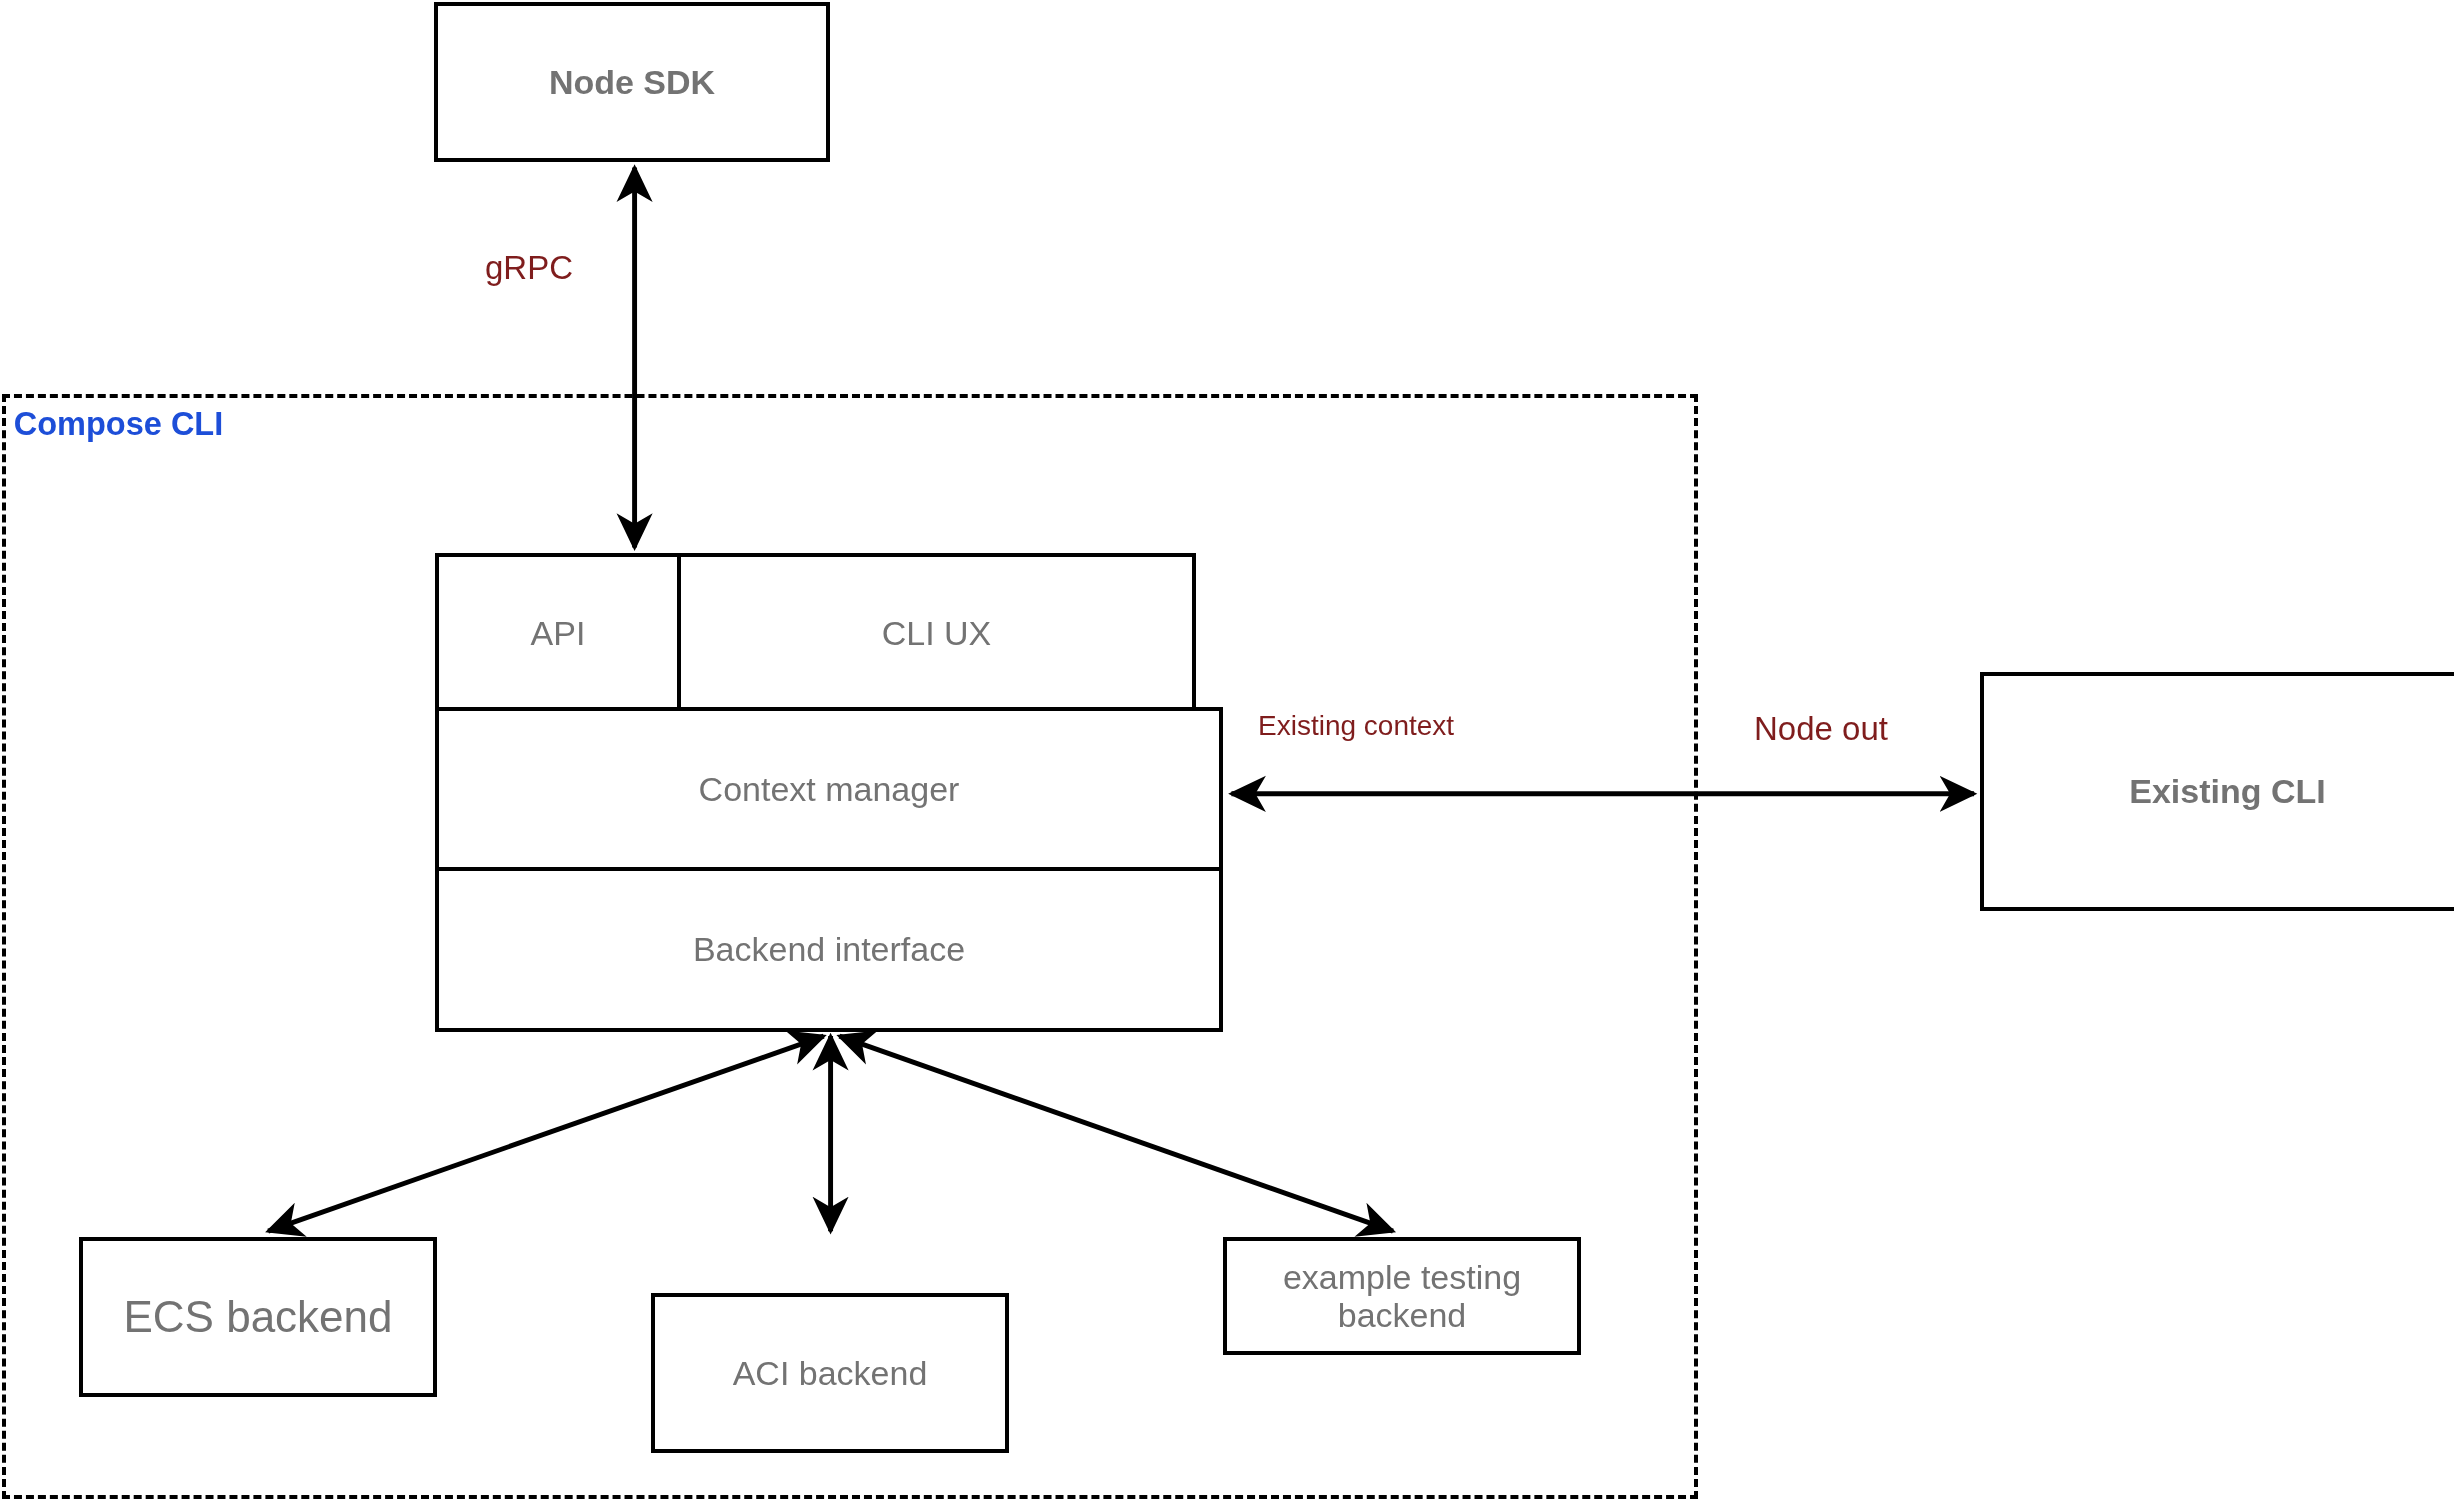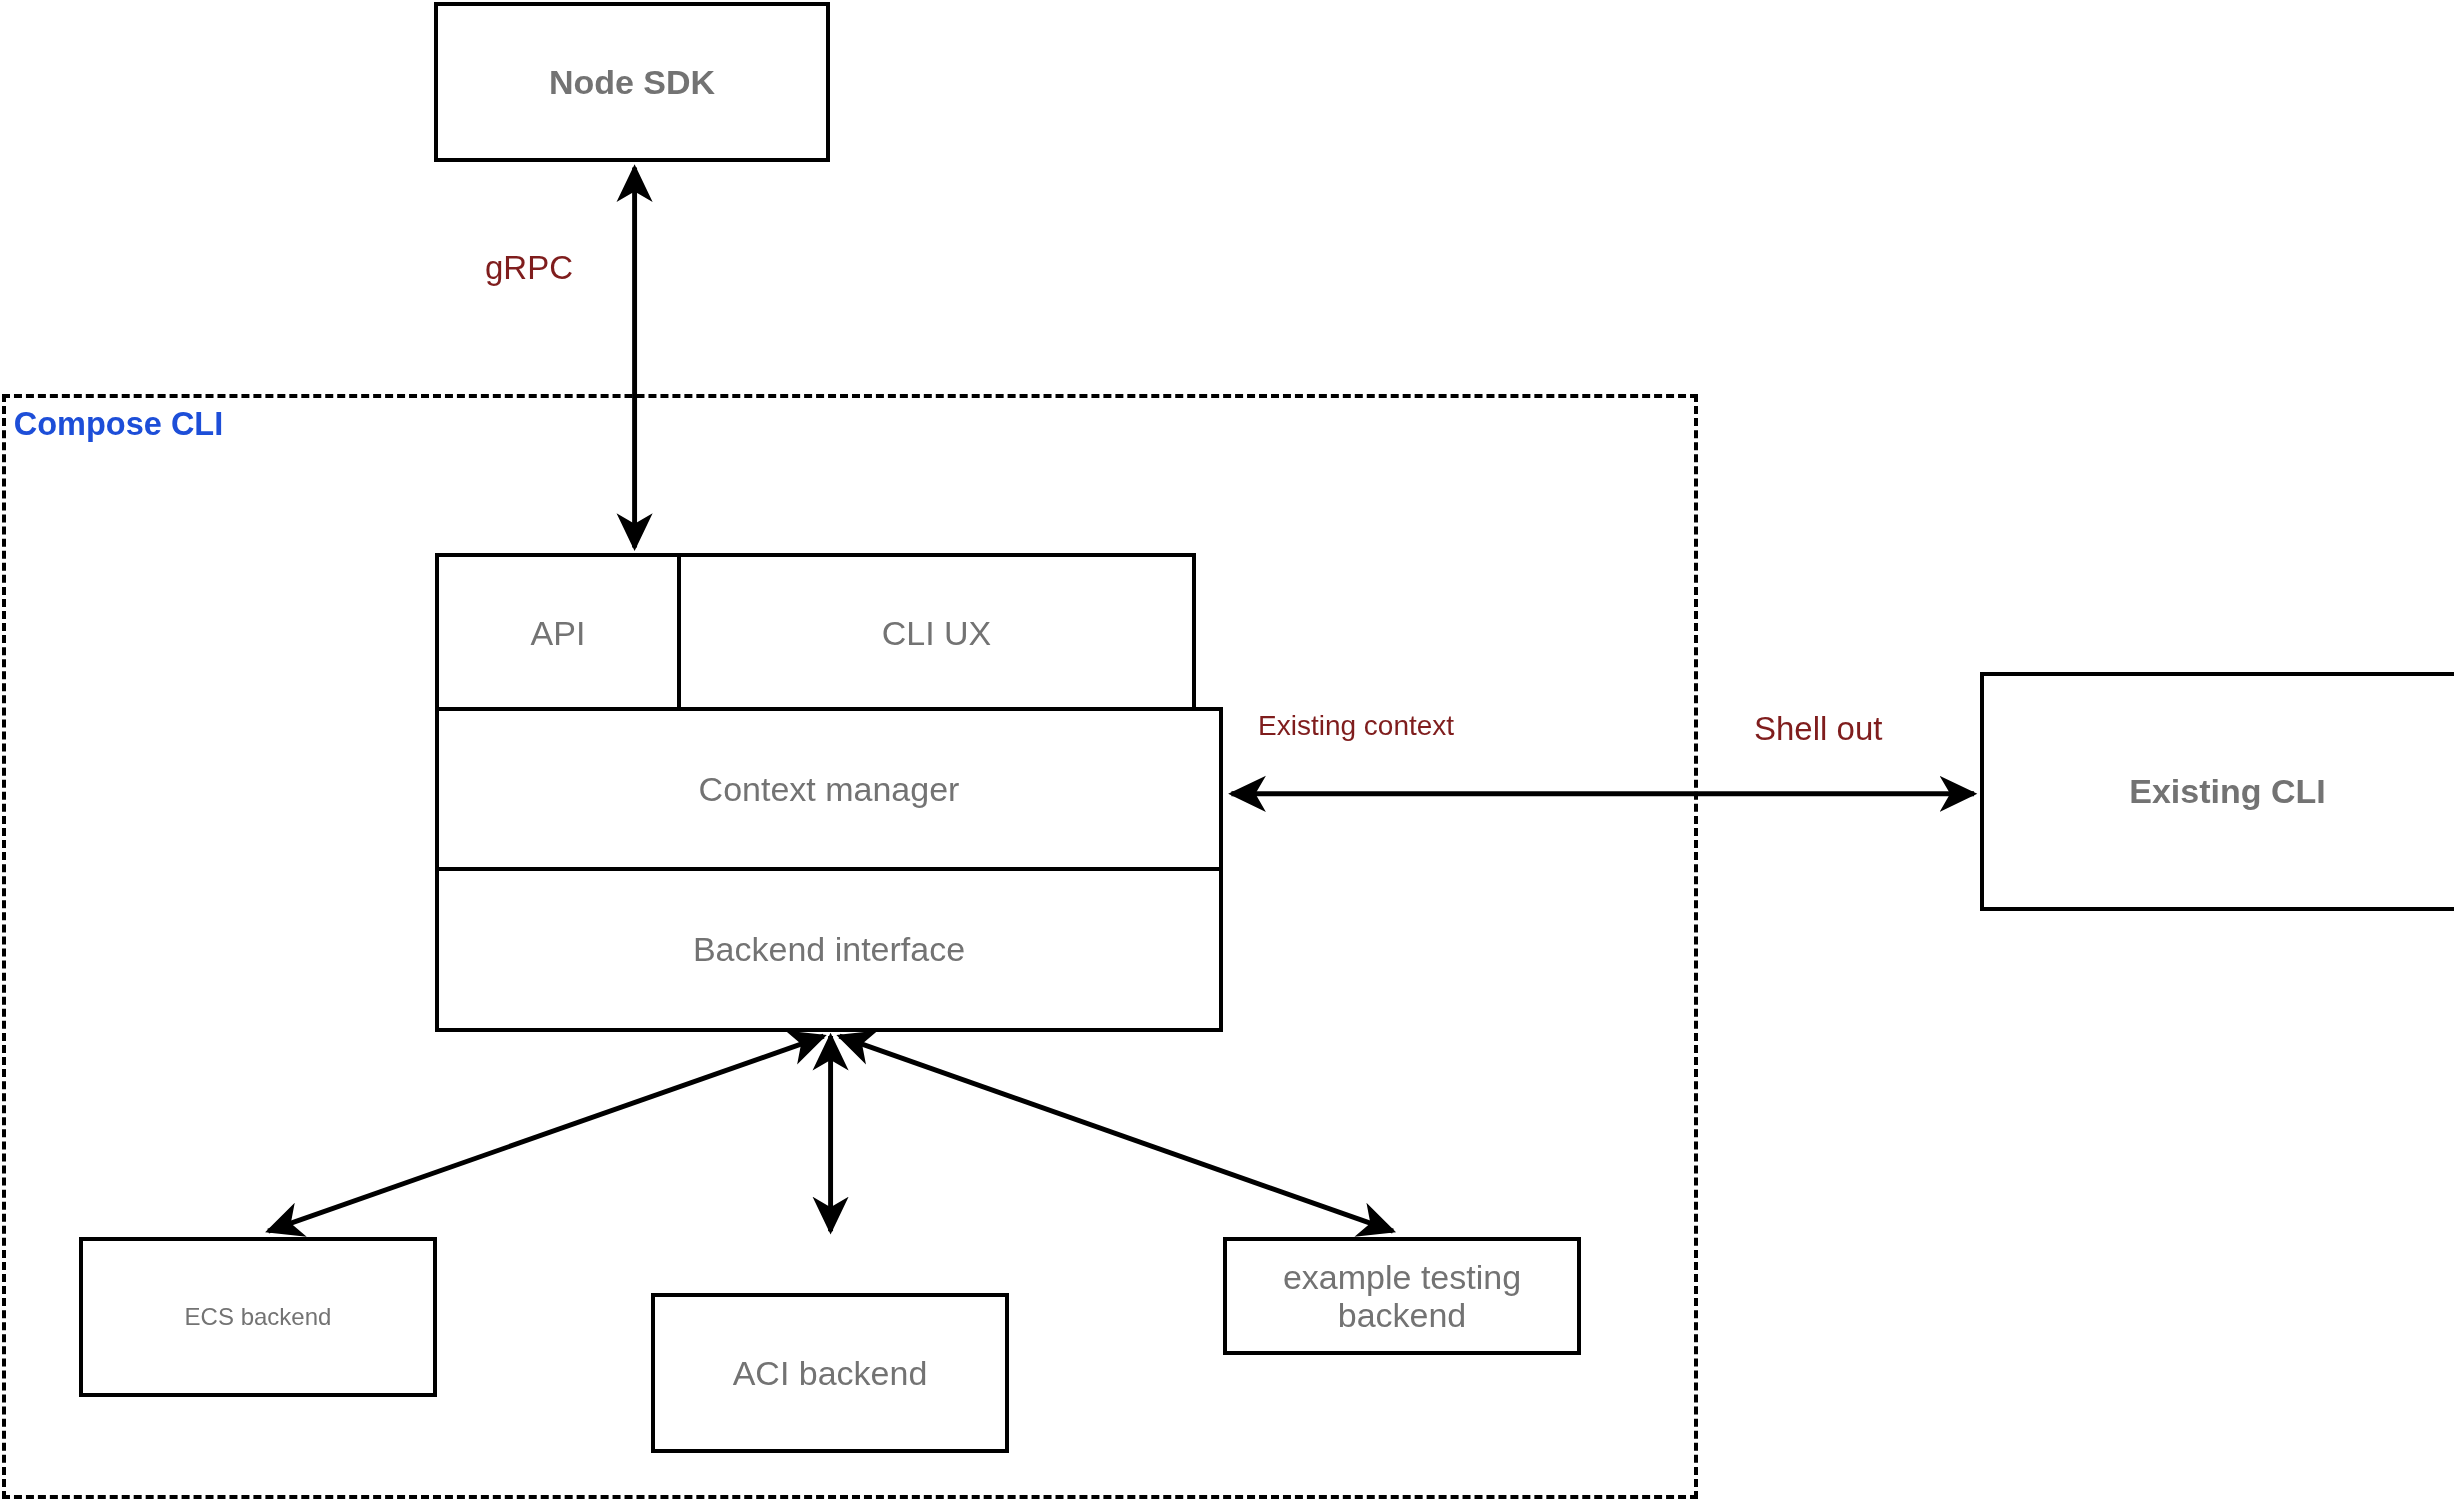--- a/index.html
+++ b/index.html
@@ -111,27 +111,27 @@
   <div class="node-box" style="left:435px; top:707px; width:788px; height:165px; font-size:34px;">
     <span class="node-label">Context manager</span>
   </div>
 
   <div class="node-box" style="left:435px; top:867px; width:788px; height:165px; font-size:34px;">
     <span class="node-label">Backend interface</span>
   </div>
 
   <div class="edge-label" style="left:1258px; top:711px; font-size:28px;">Existing context</div>
 
-  <div class="edge-label" style="left:1754px; top:711px; font-size:33px;">Shell out</div>
+  <div class="edge-label" style="left:1754px; top:711px; font-size:33px;">Node out</div>
 
   <div class="node-box" style="left:1980px; top:672px; width:495px; height:239px; font-size:34px;">
     <span class="node-label bold-label">Existing CLI</span>
   </div>
 
-  <div class="node-box" style="left:79px; top:1237px; width:358px; height:160px; font-size:24px;">
+  <div class="node-box" style="left:79px; top:1237px; width:358px; height:160px; font-size:44px;">
     <span class="node-label">ECS backend</span>
   </div>
 
   <div class="node-box" style="left:651px; top:1293px; width:358px; height:160px; font-size:34px;">
     <span class="node-label">ACI backend</span>
   </div>
 
   <div class="node-box" style="left:1223px; top:1237px; width:358px; height:118px; font-size:34px;">
     <span class="node-label">example testing
 backend</span>

